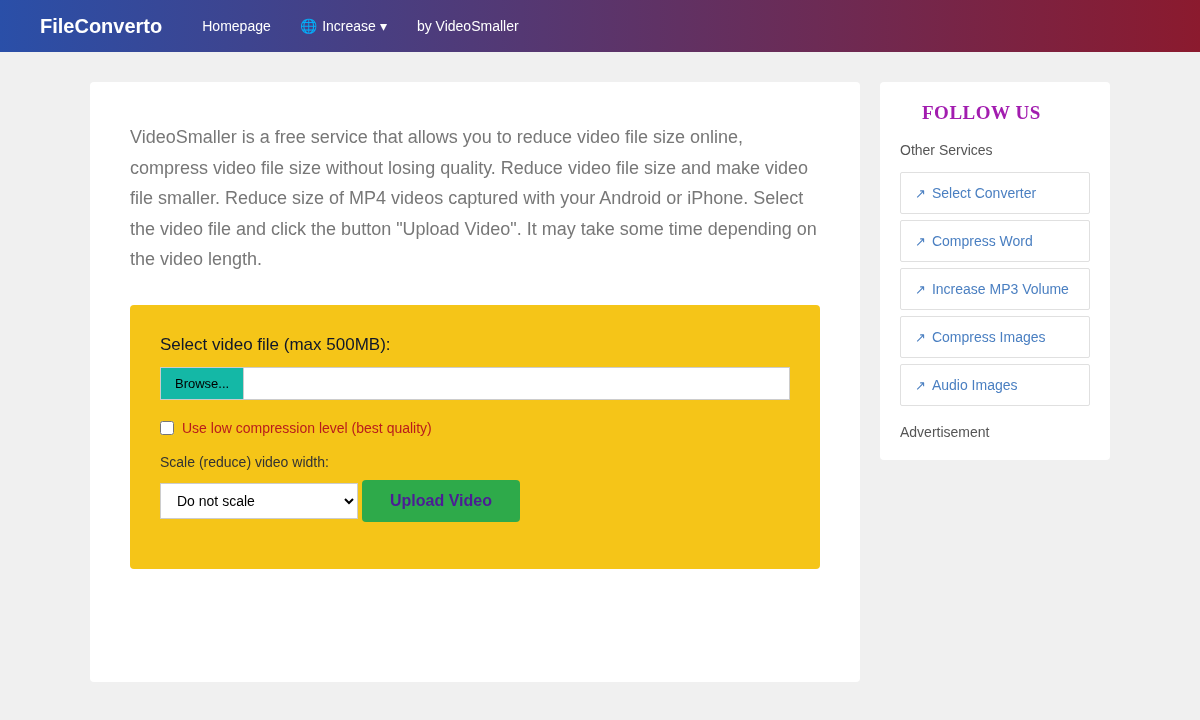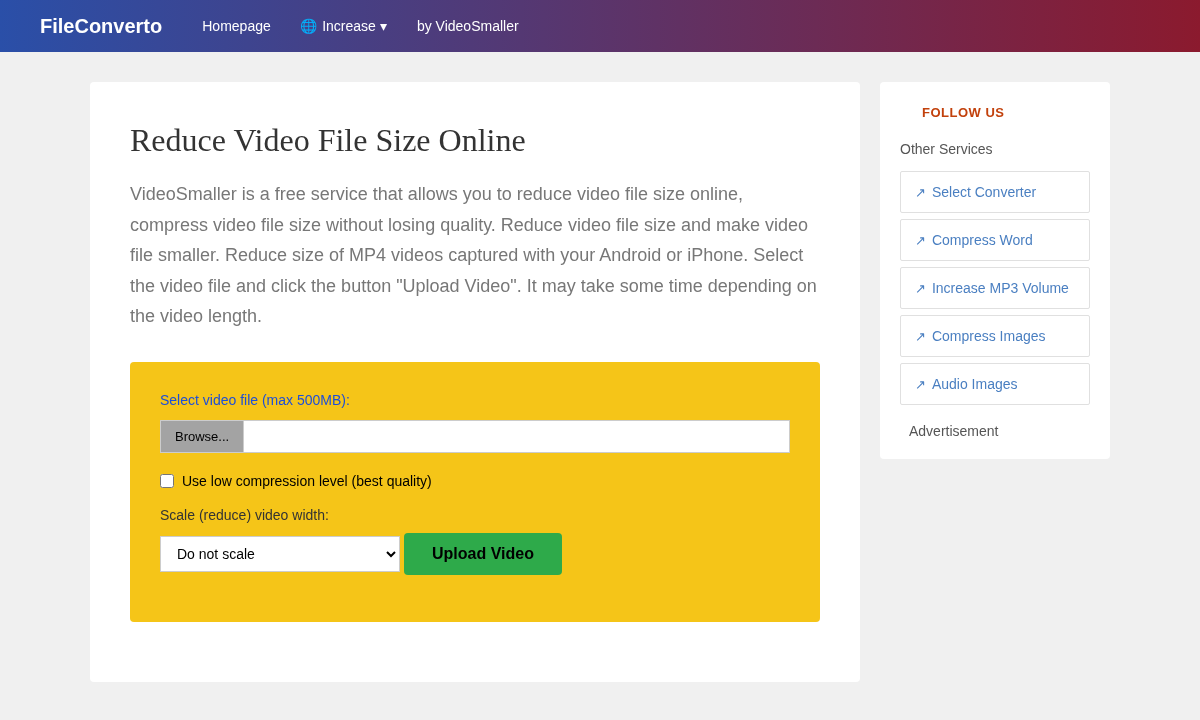--- a/index.html
+++ b/index.html
@@ -82,33 +82,33 @@
     }
 
     
     .upload-form {
       background: #f5c518;
       border-radius: 4px;
       padding: 30px;
     }
 
     .form-label {
-      font-size: 14px;
-      color: #1d4ed8;
+      font-size: 17px;
+      color: #0f172a;
       margin-bottom: 12px;
       font-family: Arial, sans-serif;
       display: block;
     }
 
     .file-input-container {
       display: flex;
       margin-bottom: 20px;
     }
     .browse-btn {
-      background: #a3a3a3;
+      background: #14b8a6;
       border: 1px solid #ccc;
       border-right: none;
       padding: 8px 14px;
       font-size: 13px;
       cursor: pointer;
       font-family: Arial, sans-serif;
       white-space: nowrap;
     }
     .file-name-input {
       flex: 1;
@@ -125,48 +125,48 @@
       gap: 8px;
       margin-bottom: 18px;
     }
     .checkbox-row input[type="checkbox"] {
       width: 14px;
       height: 14px;
       cursor: pointer;
     }
     .checkbox-row label {
       font-size: 14px;
-      color: #000000;
+      color: #b91c1c;
       font-family: Arial, sans-serif;
       cursor: pointer;
     }
 
     .scale-label {
       font-size: 14px;
       color: #333;
       margin-bottom: 10px;
       font-family: Arial, sans-serif;
       display: block;
     }
 
     .scale-select {
       background: white;
       border: 1px solid #ccc;
       padding: 8px 12px;
       font-size: 14px;
       font-family: Arial, sans-serif;
-      width: 240px;
+      width: 198px;
       margin-bottom: 20px;
       cursor: pointer;
       appearance: auto;
     }
 
     .upload-btn {
       background: #2eaa4a;
-      color: #000000;
+      color: #4c1d95;
       border: none;
       padding: 12px 28px;
       font-size: 16px;
       font-family: Arial, sans-serif;
       border-radius: 4px;
       cursor: pointer;
       font-weight: bold;
     }
 
     
@@ -185,24 +185,24 @@
       display: flex;
       align-items: center;
       gap: 8px;
       margin-bottom: 18px;
     }
     .fb-icon {
       color: #3b5998;
       font-size: 18px;
     }
     .follow-text {
-      color: #c2410c;
-      font-size: 13px;
+      color: #a21caf;
+      font-size: 19px;
       font-weight: bold;
-      font-family: Liberation Sans, sans-serif;
+      font-family: Liberation Serif, serif;
       letter-spacing: 0.5px;
     }
 
     .other-services-label {
       font-size: 14px;
       color: #555;
       margin-bottom: 14px;
       font-family: Arial, sans-serif;
     }
 
@@ -222,21 +222,20 @@
     .ext-icon {
       font-size: 13px;
       color: #4a7fc1;
     }
 
     .advertisement-label {
       font-size: 14px;
       color: #555;
       margin-top: 18px;
       font-family: Arial, sans-serif;
-      margin-left: 9px;
     }
   </style>
 </head>
 <body>
 
 <header>
   <div class="header-logo">FileConverto</div>
   <nav class="header-nav">
     <a href="#">Homepage</a>
     <button class="language-btn">
@@ -244,21 +243,20 @@
       <span>Increase</span>
       <span>▾</span>
     </button>
     <a href="#">by VideoSmaller</a>
   </nav>
 </header>
 
 <div class="page-container">
 
   <div class="main-card">
-    <h1 class="page-title">Reduce Video File Size Online</h1>
     <p class="description">VideoSmaller is a free service that allows you to reduce video file size online, compress video file size without losing quality. Reduce video file size and make video file smaller. Reduce size of MP4 videos captured with your Android or iPhone. Select the video file and click the button "Upload Video". It may take some time depending on the video length.</p>
 
     <div class="upload-form">
 
       <label class="form-label">Select video file (max 500MB):</label>
 
       <div class="file-input-container">
         <button class="browse-btn">Browse...</button>
         <input class="file-name-input" type="text" readonly="" style="">
       </div>

